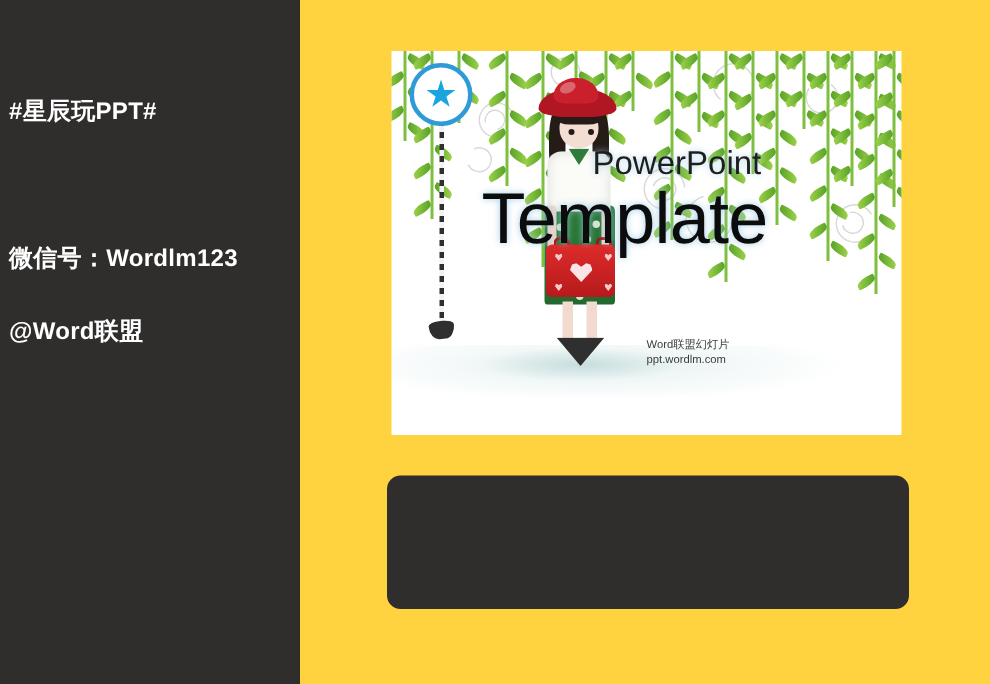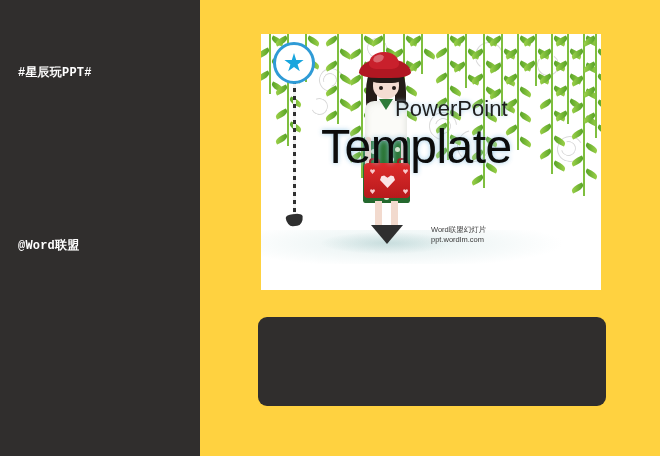--- a/index.html
+++ b/index.html
@@ -22,32 +22,31 @@
   #sidebar {
     position: absolute;
     left: 0;
     top: 0;
     width: 200px;
     height: 456px;
     background: #302E2D;
   }
   .side-line {
     position: absolute;
-    left: 18px;
+    left: 6px;
     color: #ffffff;
     font-weight: bold;
-    font-size: 12px;
+    font-size: 16px;
     letter-spacing: 0.2px;
     white-space: nowrap;
-    font-family: Liberation Mono, monospace;
   }
   .side-line.l0 { top: 64px; }
   .side-line.l1 { top: 113px; }
   .side-line.l2 { top: 162px; }
-  .side-line.l3 { top: 211px; margin-top: 26px; }
+  .side-line.l3 { top: 211px; }
   .side-copy {
     position: absolute;
     left: 18px;
     top: 284px;
     color: #ffffff;
     font-weight: bold;
     font-size: 11.5px;
     white-space: nowrap;
   }
 
@@ -310,20 +309,21 @@
     white-space: nowrap;
   }
 </style>
 </head>
 <body>
 
 <div id="page">
 
   <div id="sidebar">
     <div class="side-line l0">#星辰玩PPT#</div>
+    <div class="side-line l2">微信号：Wordlm123</div>
     <div class="side-line l3">@Word联盟</div>
   </div>
 
   <div id="slide">
 
     <div class="swirl" style="left:58px; top:34px; width:22px; height:22px; transform:rotate(25deg);"></div>
     <div class="swirl" style="left:62px; top:39px; width:12px; height:12px; transform:rotate(120deg);"></div>
     <div class="swirl" style="left:50px; top:64px; width:15px; height:15px; transform:rotate(200deg);"></div>
     <div class="swirl" style="left:168px; top:78px; width:26px; height:26px; transform:rotate(40deg);"></div>
     <div class="swirl" style="left:174px; top:84px; width:14px; height:14px; transform:rotate(150deg);"></div>

